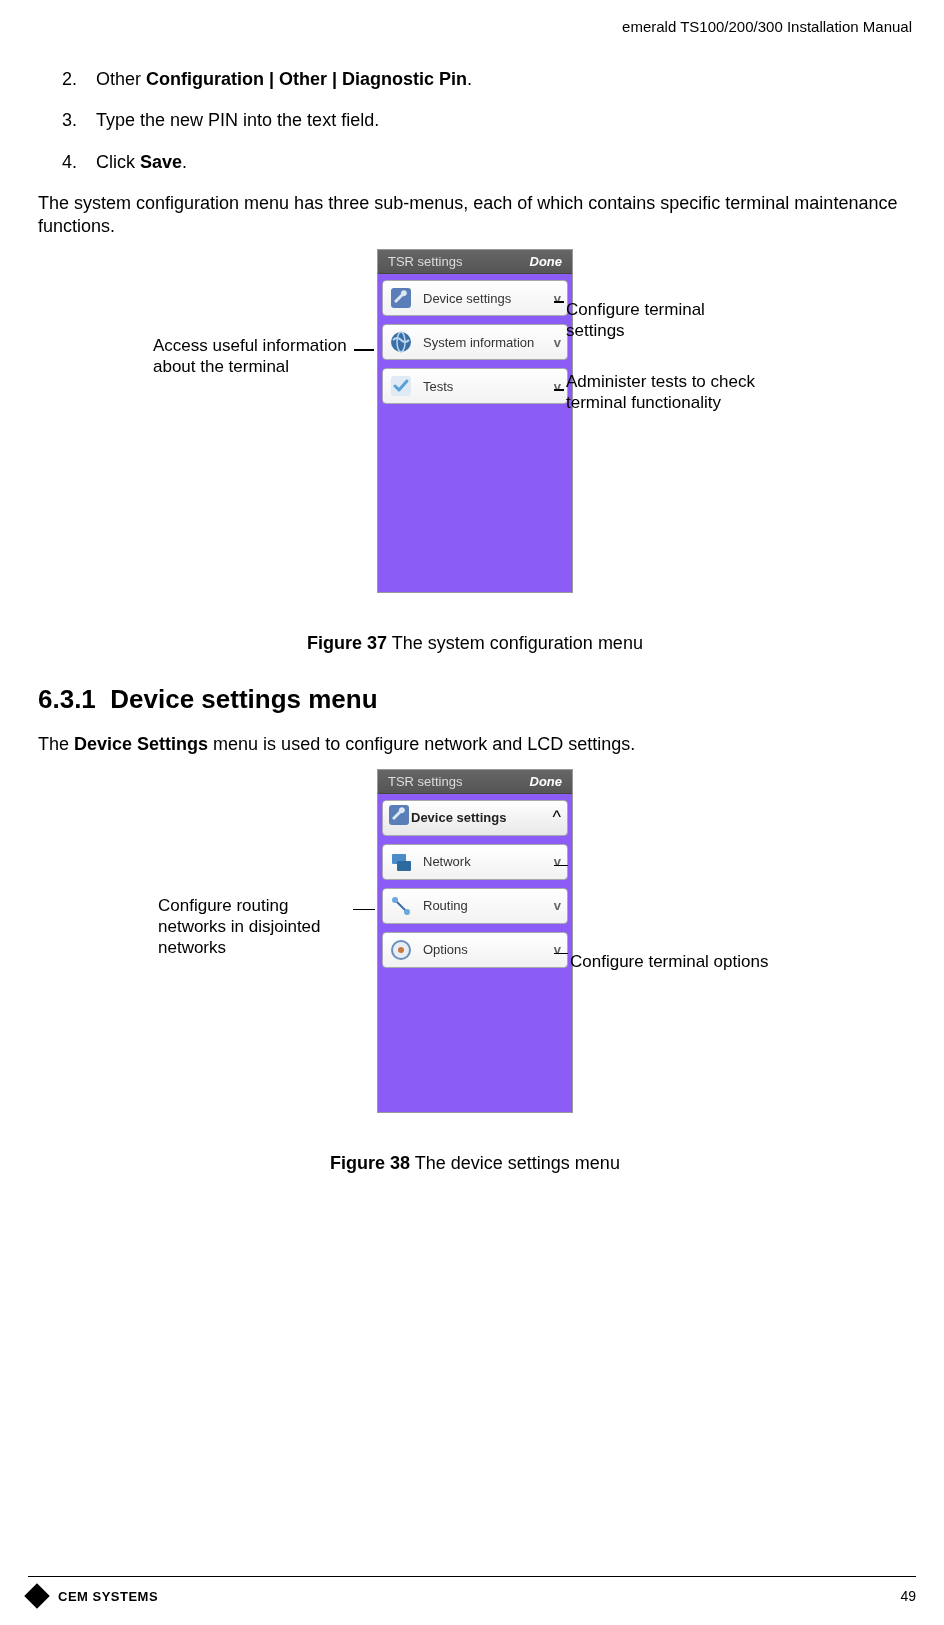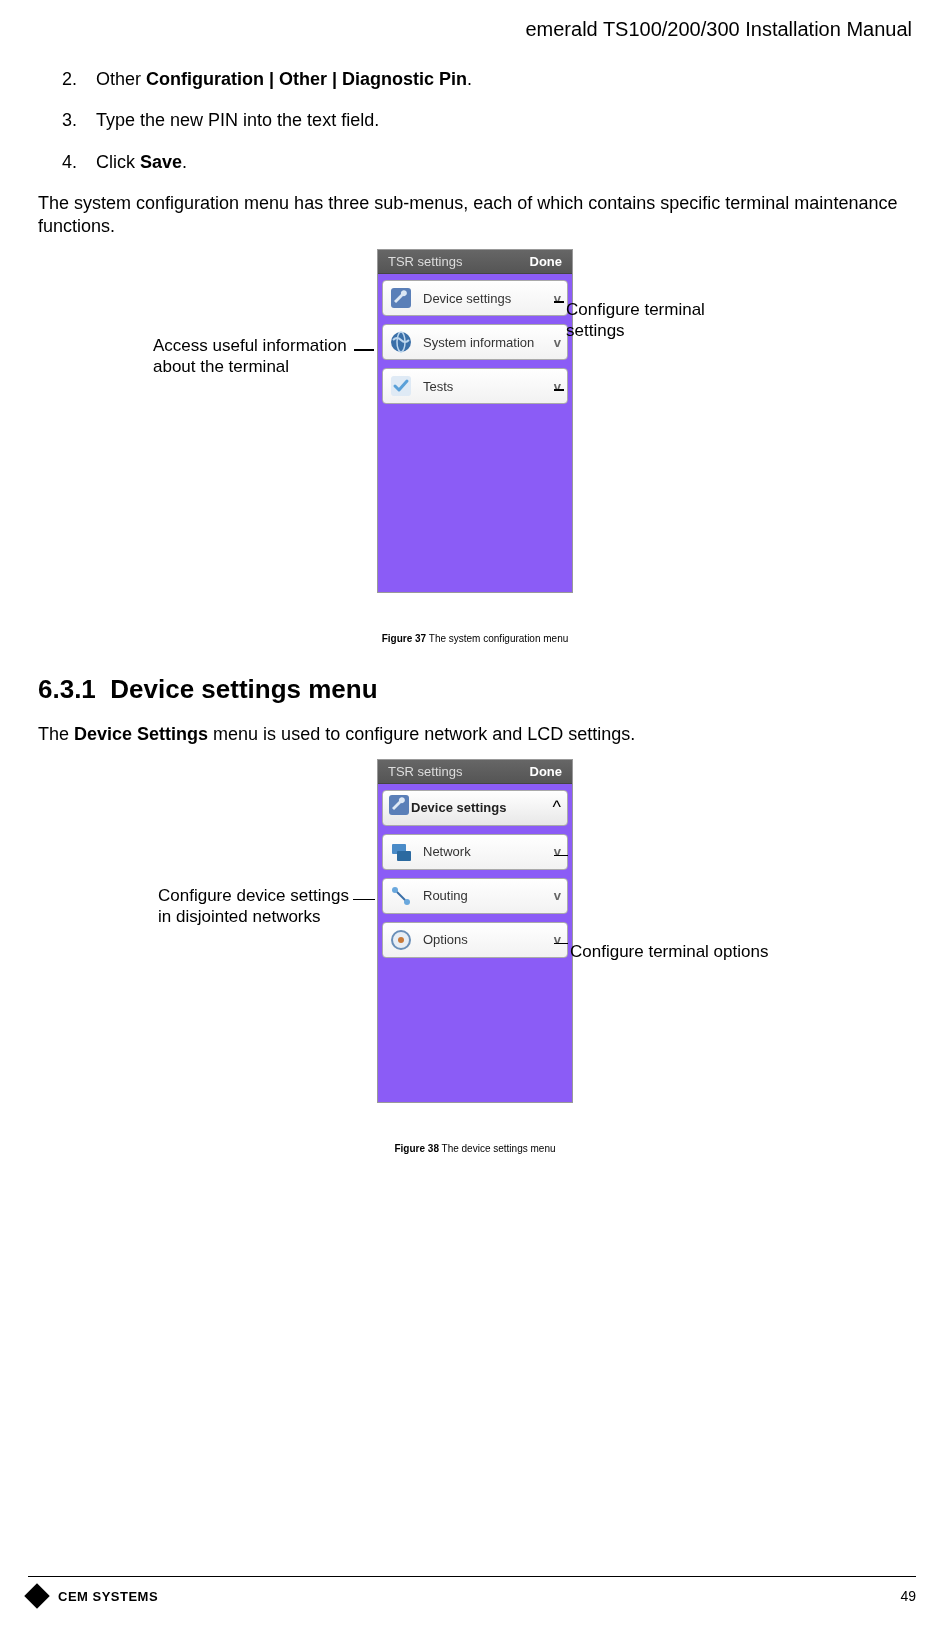--- a/index.html
+++ b/index.html
@@ -1,36 +1,36 @@
 <!DOCTYPE html>
 <html><head>
 <meta charset="utf-8">
 <style>
   * { box-sizing: border-box; margin: 0; padding: 0; }
   body { font-family: Arial, Helvetica, sans-serif; font-size: 18px; color: #000; width: 944px; height: 1625px; position: relative; background: #fff; }
-  .header { position: absolute; top: 18px; right: 32px; font-size: 20px; }
+  .header { position: absolute; top: 18px; right: 32px; font-size: 15px; }
   .content { position: absolute; top: 68px; left: 38px; right: 32px; }
   ol { list-style: none; }
   ol li { margin-bottom: 18px; padding-left: 58px; position: relative; line-height: 1.3; }
   ol li .num { position: absolute; left: 24px; }
   .para { margin-top: 6px; margin-bottom: 12px; line-height: 1.25; }
   .fig-wrap { position: relative; margin: 6px auto 0 auto; width: 100%; }
   .device { width: 196px; margin: 0 auto; background: #8b5cf6; border: 1px solid #999; }
   .device-header { background: linear-gradient(#666,#555); color: #ddd; font-size: 13px; padding: 4px 10px; display: flex; justify-content: space-between; border-bottom: 1px solid #444; }
-  .device-header .done { font-weight: bold; color: #fff; }
+  .device-header .done { font-weight: bold; color: #fff; font-style: italic; }
   .device-body { padding: 6px 4px 0 4px; min-height: 318px; }
   .menu-item { background: linear-gradient(#fff,#f2f2f2); border: 1px solid #aaa; border-radius: 4px; height: 36px; display: flex; align-items: center; margin-bottom: 8px; padding: 0 6px 0 4px; position: relative; }
   .menu-item .icon { width: 28px; height: 28px; border-radius: 3px; margin-right: 8px; display: flex; align-items: center; justify-content: center; flex-shrink: 0; }
   .menu-item .label { font-size: 13px; color: #333; flex: 1; }
   .menu-item .chev { font-size: 13px; color: #666; font-weight: bold; }
   .menu-header { background: linear-gradient(#fff,#e8e8e8); border: 1px solid #aaa; border-radius: 4px; height: 36px; display: flex; align-items: center; margin-bottom: 8px; padding: 0 6px 0 4px; }
   .menu-header .label { font-size: 13px; font-weight: bold; color: #222; flex: 1; }
   .callout { position: absolute; font-size: 17px; line-height: 1.25; margin-top: 14px; }
   .callout-line { position: absolute; background: #000; }
-  .fig-caption { text-align: center; font-size: 10px; margin-top: 14px; margin-bottom: 30px; }
+  .fig-caption { text-align: center; font-size: 18px; margin-top: 14px; margin-bottom: 30px; }
   .fig-caption b { font-weight: bold; }
   h2.section { font-size: 26px; font-weight: bold; margin-top: 20px; margin-bottom: 18px; }
   .sub-para { margin-bottom: 12px; line-height: 1.3; }
   
   .ic-wrench svg, .ic-globe svg, .ic-check svg, .ic-net svg, .ic-route svg, .ic-options svg { width: 24px; height: 24px; }
   .footer { position: absolute; bottom: 20px; left: 28px; right: 28px; border-top: 1px solid #000; padding-top: 10px; display: flex; justify-content: space-between; align-items: center; }
   .footer .logo { display: flex; align-items: center; gap: 12px; font-size: 13px; font-weight: bold; letter-spacing: 0.5px; }
   .footer .logo .diamond { width: 18px; height: 18px; background: #000; transform: rotate(45deg); }
   .footer .pg { font-size: 14px; }
 </style>
@@ -97,20 +97,21 @@
           <span class="chev">v</span>
         </div>
       </div>
     </div>
 
     <div class="callout" style="left:115px; top:72px; width:200px;">Access useful information about the terminal</div>
     <div class="callout-line" style="left:316px; top:100px; width:20px; height:2px;"></div>
 
     <div class="callout" style="left:528px; top:36px; width:200px;">Configure terminal settings</div>
     <div class="callout-line" style="left:516px; top:52px; width:10px; height:2px;"></div>
+    <div class="callout" style="left:528px; top:108px; width:200px;">Administer tests to check terminal functionality</div>
     <div class="callout-line" style="left:516px; top:140px; width:10px; height:2px;"></div>
   </div>
 
   <p class="fig-caption">
     <b>Figure 37</b><span> The system configuration menu</span>
   </p>
 
   <h2 class="section">
     <span>6.3.1</span>&nbsp;&nbsp;<span>Device settings menu</span>
   </h2>
@@ -163,21 +164,21 @@
                 <circle cx="12" cy="12" r="9" fill="#e8eef5" stroke="#6a8fb8" stroke-width="2"></circle>
                 <circle cx="12" cy="12" r="3" fill="#c87a3a"></circle>
               </svg>
           </span>
           <span class="label">Options</span>
           <span class="chev">v</span>
         </div>
       </div>
     </div>
 
-    <div class="callout" style="left:120px; top:112px; width:200px;">Configure device settings in disjointed networks</div>
+    <div class="callout" style="left:120px; top:112px; width:200px;">Configure routing networks in disjointed networks</div>
     <div class="callout-line" style="left:315px; top:140px; width:22px; height:1.5px;"></div>
 
     <div class="callout-line" style="left:516px; top:96px; width:14px; height:1.5px;"></div>
     <div class="callout" style="left:532px; top:168px; width:200px;">Configure terminal options</div>
     <div class="callout-line" style="left:516px; top:184px; width:14px; height:1.5px;"></div>
   </div>
 
   <p class="fig-caption">
     <b>Figure 38</b><span> The device settings menu</span>
   </p>

